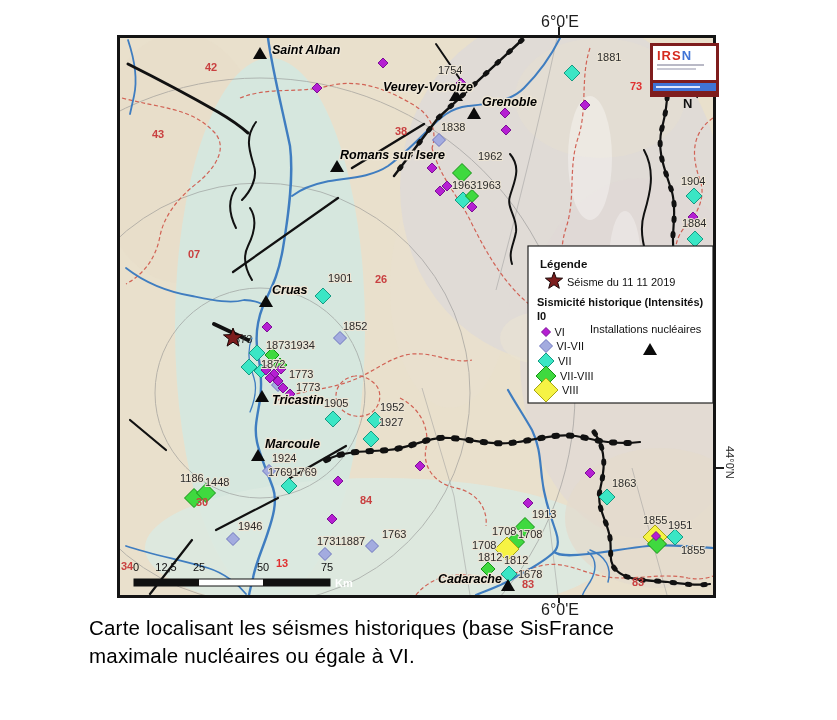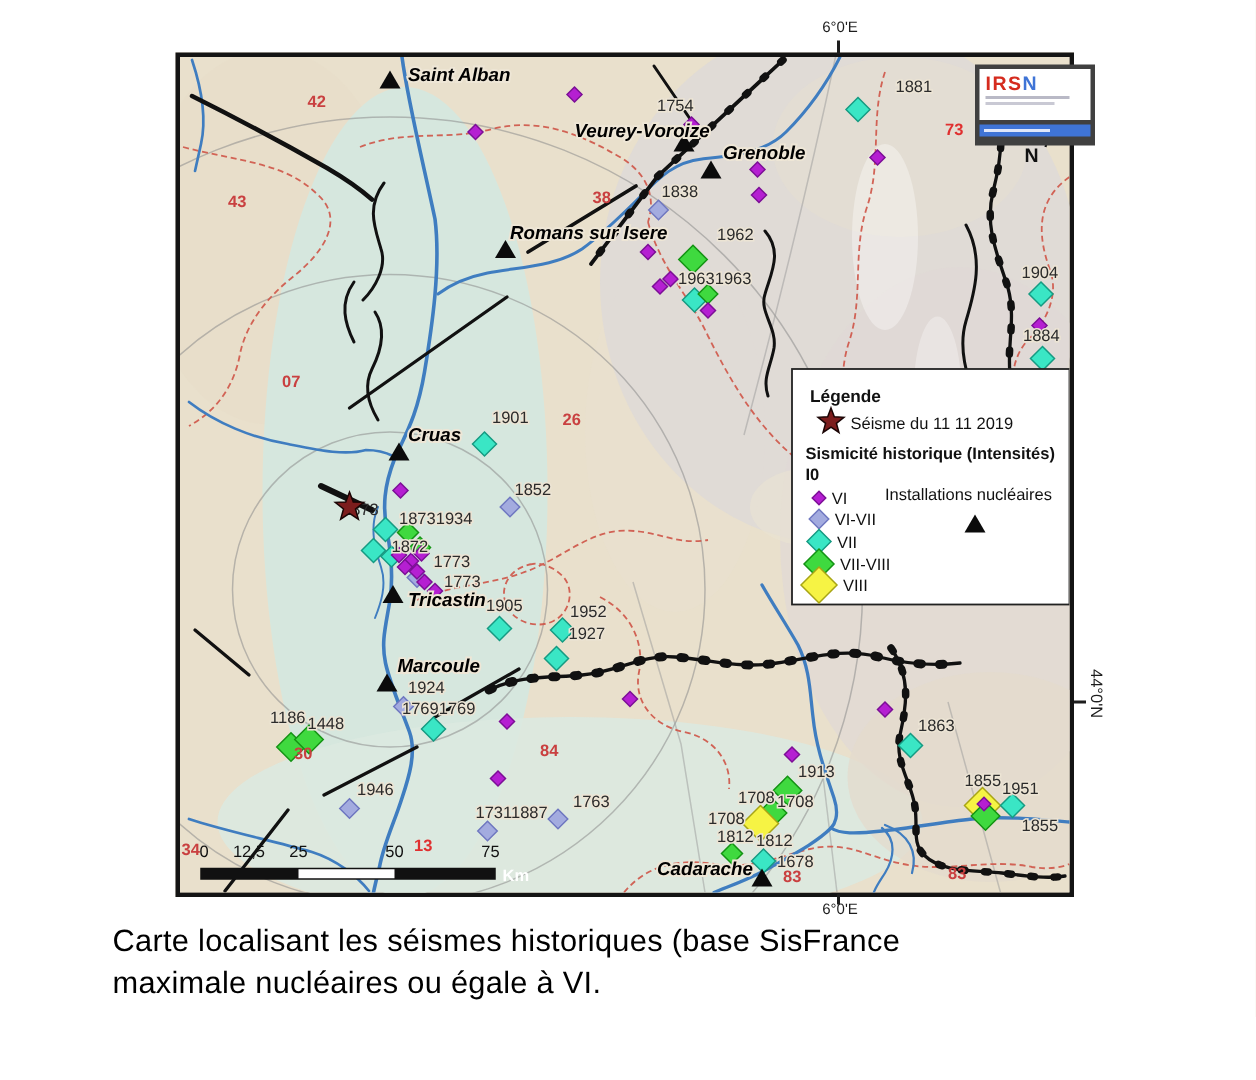--- a/index.html
+++ b/index.html
@@ -1,38 +1,38 @@
 <!DOCTYPE html>
 <html><head>
 <meta charset="utf-8">
 <style>
   html,body{margin:0;padding:0;background:#fff;}
   body{width:837px;height:720px;font-family:"Liberation Sans",sans-serif;}
   .page{position:relative;width:837px;height:720px;background:#fff;overflow:hidden;}
   .map-frame{position:absolute;left:117px;top:35px;width:599px;height:563px;
              border:3px solid #141414;box-sizing:border-box;background:#e9e0cc;}
   .map-frame svg{display:block;}
-  .coord{position:absolute;font-size:10px;color:#1d1d1d;}
+  .coord{position:absolute;font-size:16px;color:#1d1d1d;}
   .coord.top{left:534px;top:13px;width:52px;text-align:center;}
   .coord.bottom{left:534px;top:601px;width:52px;text-align:center;}
   .coord.right{left:736px;top:446px;width:46px;transform-origin:0 0;transform:rotate(90deg);font-size:11px;}
   .tick{position:absolute;background:#1d1d1d;}
   .tick.top{left:558px;top:27px;width:2px;height:9px;}
   .tick.bottom{left:558px;top:596px;width:2px;height:7px;}
   .tick.right{left:716px;top:467px;width:8px;height:2px;}
-  .irsn{position:absolute;left:530px;top:5px;width:80px;height:54px;background:#404040;
+  .irsn{position:absolute;left:530px;top:5px;width:69px;height:54px;background:#7f1d1d;
         padding:3px;box-sizing:border-box;}
   .irsn .inner{background:#fff;height:34px;padding:3px 4px 0 4px;box-sizing:border-box;}
   .irsn .word{font-weight:bold;font-size:13px;letter-spacing:1px;line-height:13px;}
   .irsn .word .r{color:#d52b1e;} .irsn .word .b{color:#3f74d6;}
   .irsn .tl{height:2px;background:#b9b9c6;margin-top:2px;width:85%;}
   .irsn .tl2{height:2px;background:#c9c9d4;margin-top:2px;width:70%;}
   .irsn .banner{height:8px;margin-top:3px;background:#3f74d6;position:relative;}
   .irsn .banner i{position:absolute;left:3px;top:3px;width:44px;height:2px;background:#dfe7fa;}
-  .caption{position:absolute;left:75px;top:614px;width:724px;color:#000;
+  .caption{position:absolute;left:89px;top:614px;width:724px;color:#000;
            font-size:20.5px;line-height:28px;letter-spacing:0.2px;}
 </style>
 </head>
 <body>
 
 <div class="page">
 
   <div class="map-frame">
     <svg id="map-svg" width="593" height="557" viewBox="0 0 593 557">
 

